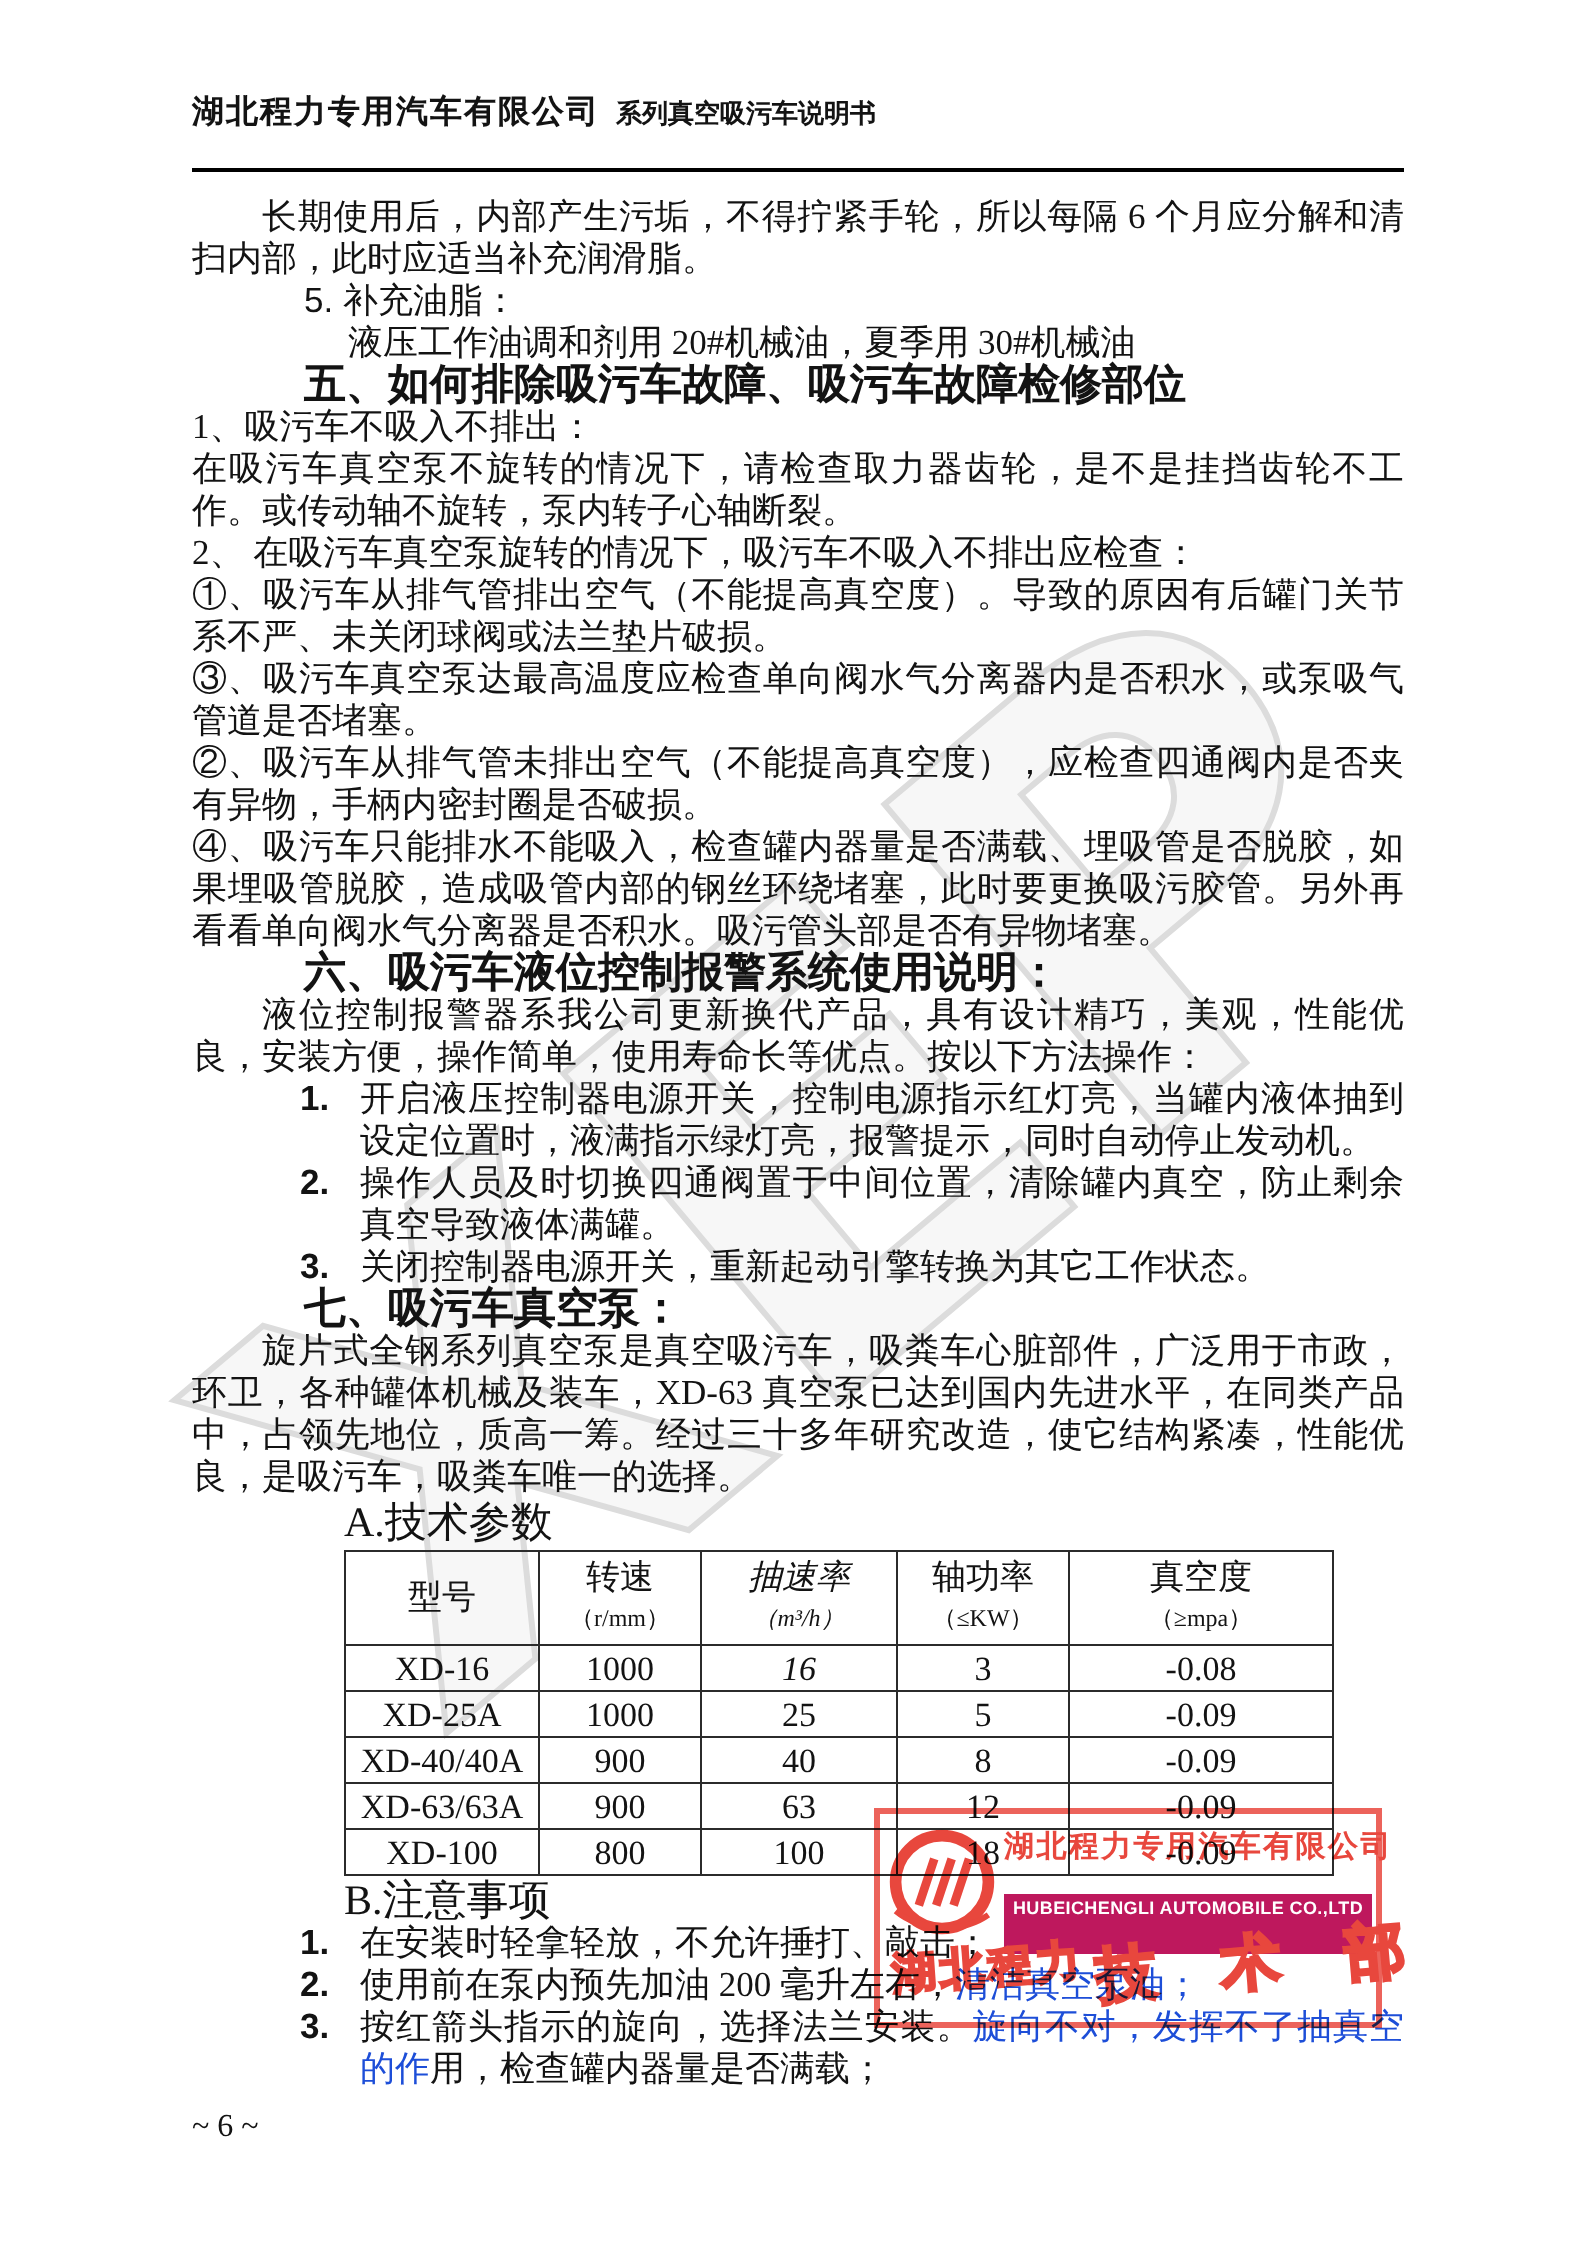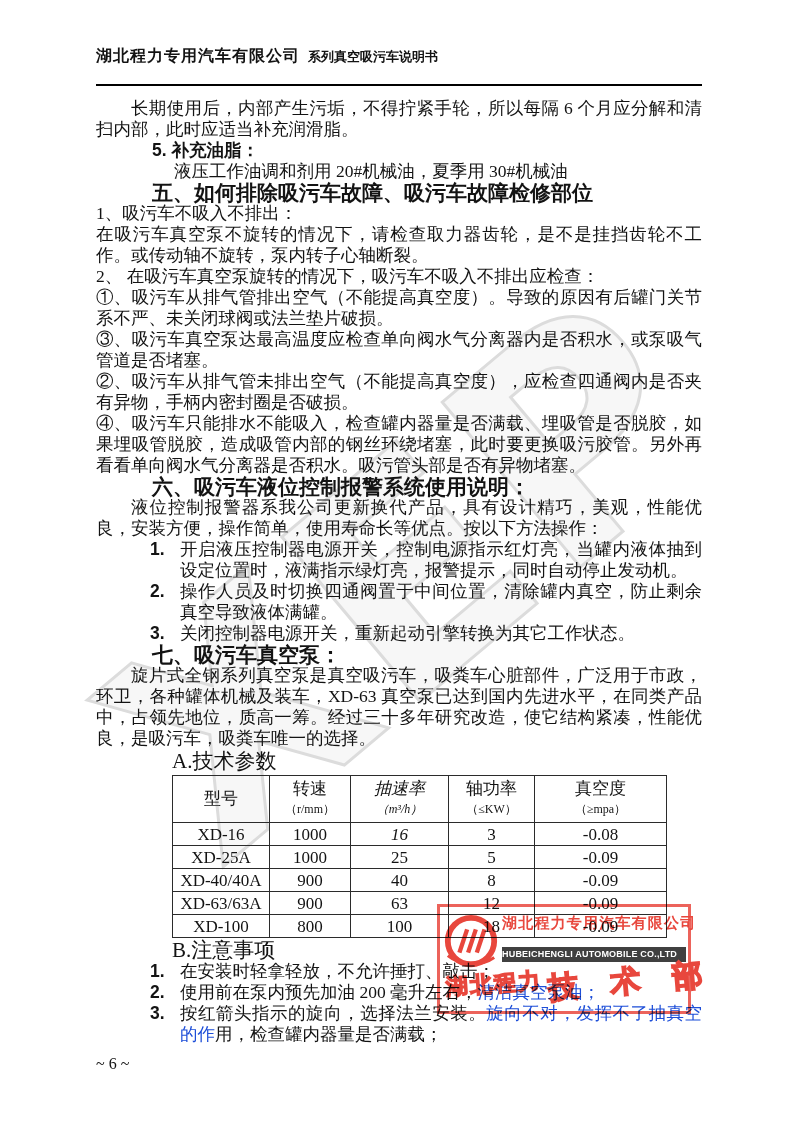--- a/index.html
+++ b/index.html
@@ -22,21 +22,21 @@
   .header{position:absolute;left:96px;top:46px;z-index:1;white-space:nowrap;}
   .header .t-main{font-size:16px;font-weight:bold;letter-spacing:1px;}
   .header .t-sub{font-size:13px;font-weight:bold;margin-left:4px;}
   .header-rule{position:absolute;left:96px;top:84px;width:606px;height:0;
     border-top:2px solid #000;z-index:1;}
   
   .content{position:absolute;left:96px;top:98px;width:606px;z-index:1;
     font-size:17.5px;line-height:21px;}
   .content p{margin:0;text-align:justify;}
   .indent{text-indent:2em;}
-  .h-num{margin-left:56px !important;font-weight:bold;
+  .h-num{margin-left:56px !important;font-weight:normal;
     font-family:"Liberation Sans","DejaVu Sans",sans-serif;}
   .sub-ind{margin-left:78px !important;}
   .h-sec{margin-left:56px !important;font-weight:bold;font-size:21px;
     font-family:"Liberation Sans","DejaVu Sans",sans-serif;}
   .step{display:flex;margin-left:54px;}
   .step .num{flex:0 0 30px;font-weight:bold;
     font-family:"Liberation Sans","DejaVu Sans",sans-serif;}
   .step .txt{flex:1;text-align:justify;}
   .gray{color:#1d4ed8;}
   
@@ -53,23 +53,23 @@
   
   .footer{text-align:center;font-size:16px;margin-top:8px !important;}
   
   .stamp{position:absolute;left:437px;top:904px;width:248px;height:104px;
     z-index:2;border:3px solid rgba(233,72,62,0.85);mix-blend-mode:multiply;
     font-family:"Liberation Sans","DejaVu Sans",sans-serif;}
   .stamp-logo{position:absolute;left:2px;top:6px;}
   .stamp-cn{position:absolute;left:62px;top:7px;width:184px;
     font-size:15px;font-weight:bold;color:#e8473d;letter-spacing:1.2px;
     white-space:nowrap;}
-  .stamp-en-bar{position:absolute;left:62px;top:40px;width:184px;height:15px;
-    background:#404040;color:#ffffff;font-size:9px;font-weight:bold;
-    line-height:14px;white-space:nowrap;letter-spacing:0.2px;}
+  .stamp-en-bar{position:absolute;left:62px;top:40px;width:184px;height:30px;
+    background:#be185d;color:#ffffff;font-size:9px;font-weight:bold;
+    line-height:14px;text-align:center;white-space:nowrap;letter-spacing:0.2px;}
   .stamp-dept-left{position:absolute;left:6px;top:62px;font-size:22px;
     font-weight:bold;letter-spacing:2px;color:transparent;
     -webkit-text-stroke:1.3px #e8473d;transform:rotate(-4deg);white-space:nowrap;}
   .stamp-dept-right{position:absolute;left:108px;top:54px;font-size:30px;
     font-weight:bold;letter-spacing:12px;color:transparent;
     -webkit-text-stroke:1.6px #e8473d;transform:rotate(-5deg);white-space:nowrap;}
 </style>
 </head>
 <body>
 

